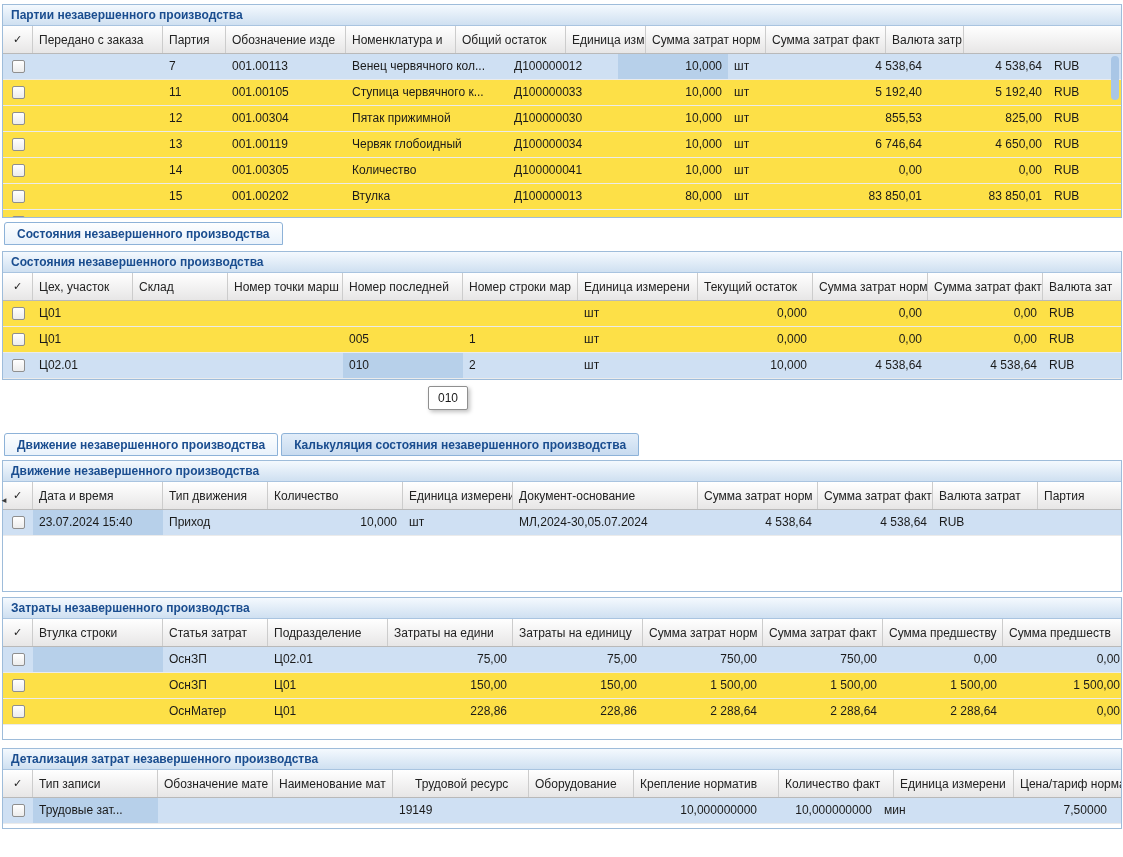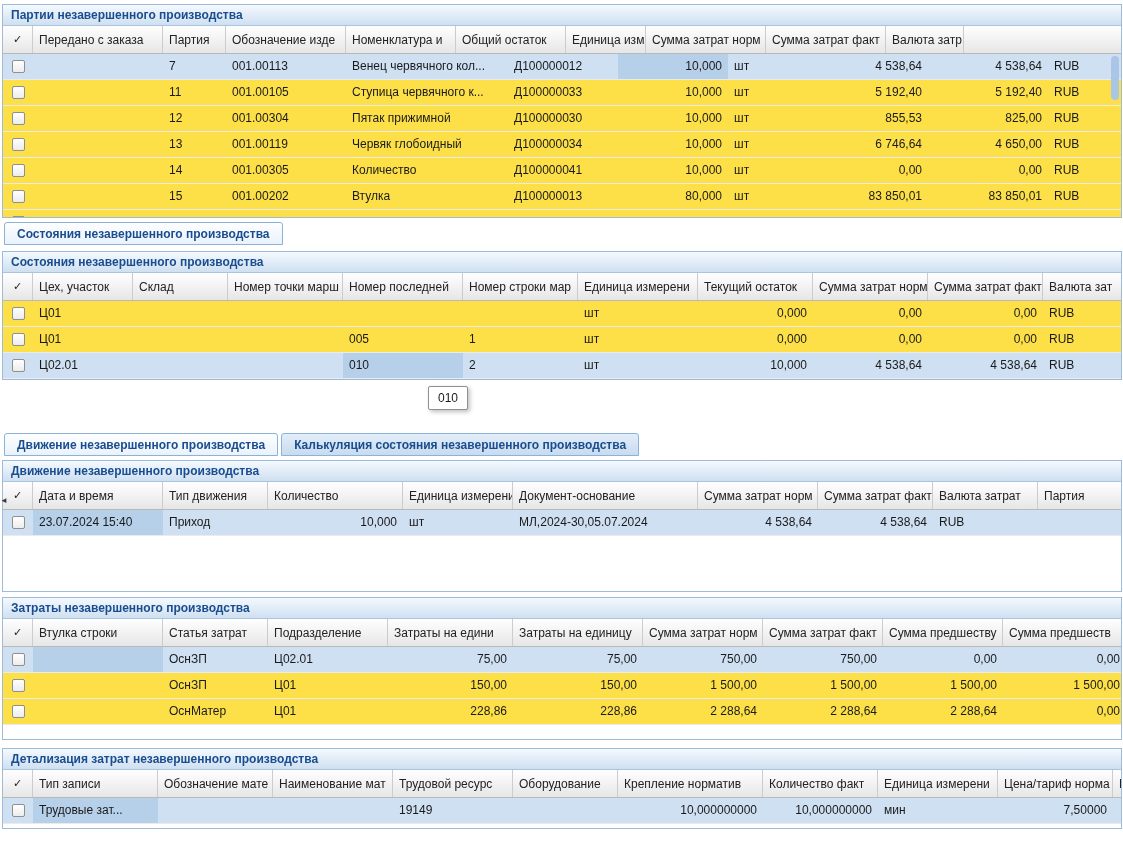--- a/index.html
+++ b/index.html
@@ -373,21 +373,21 @@
     </div>
 </div>
 
 <div class="panel" id="grid-cost-details" style="margin-top:8px">
   <div class="panel-title">Детализация затрат незавершенного производства</div>
   <div class="grid-header">
       <div class="hcell cb" style="width: 30px;">✓</div>
       <div class="hcell" style="width: 125px;">Тип записи</div>
       <div class="hcell" style="width: 115px;">Обозначение мате</div>
       <div class="hcell" style="width: 120px;">Наименование мат</div>
-      <div class="hcell" style="width: 120px;">Трудовой ресурс</div>
+      <div class="hcell" style="width: 120px; margin-left: 16px;">Трудовой ресурс</div>
       <div class="hcell" style="width: 105px;">Оборудование</div>
       <div class="hcell" style="width: 145px;">Крепление норматив</div>
       <div class="hcell" style="width: 115px;">Количество факт</div>
       <div class="hcell" style="width: 120px;">Единица измерени</div>
       <div class="hcell" style="width: 115px;">Цена/тариф норма</div>
       <div class="hcell" style="width: 13px;">Ц</div>
     </div>
   <div class="grid-body">
       <div class="grid-row selected">
         <div class="cell cb-cell" style="width: 30px;">

